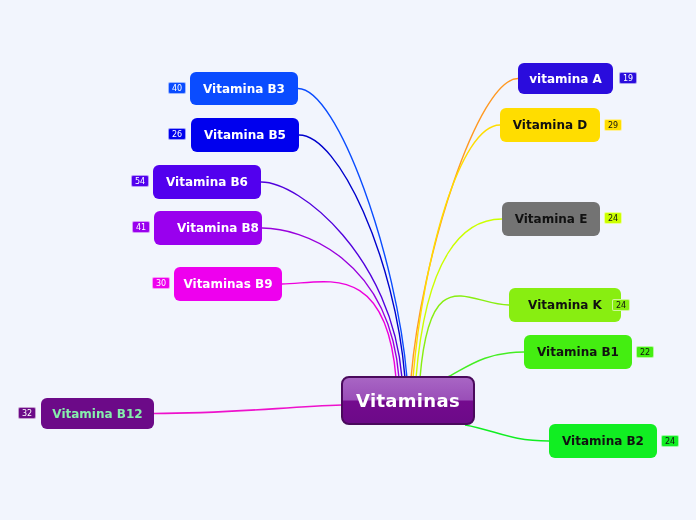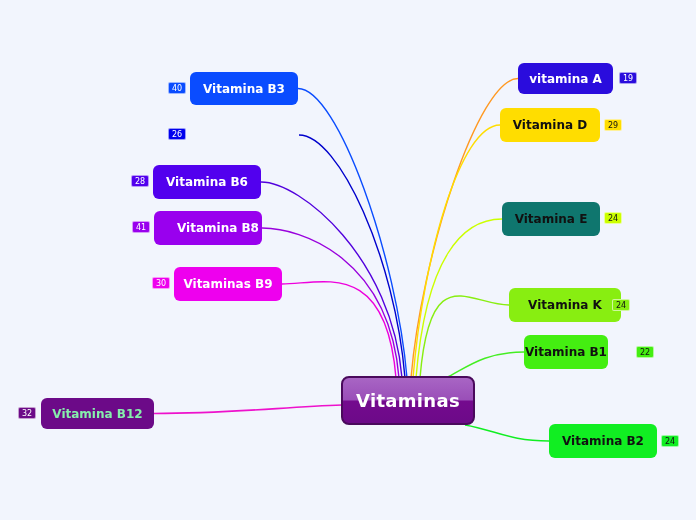--- a/index.html
+++ b/index.html
@@ -63,26 +63,29 @@
       <path d="M 509 305 C 469 305, 430 258, 420 378" fill="none" stroke="#88ee11" stroke-width="1.4"></path>
       <path d="M 524 352 C 484 352, 466 368, 446 378" fill="none" stroke="#44ee22" stroke-width="1.4"></path>
       <path d="M 549 441 C 509 441, 495 430, 465 425" fill="none" stroke="#11ee22" stroke-width="1.4"></path>
     </svg>
 
   <div class="node" id="node-b3" style="left: 190px; top: 72px; width: 108px; height: 33px; background: rgb(10, 76, 255); color: rgb(255, 255, 255);">
     <span>Vitamina B3</span>
   </div>
   <div class="badge" id="badge-b3" style="left: 168px; top: 82px; background: rgb(10, 76, 255); color: rgb(255, 255, 255); border: 1px solid rgba(255, 255, 255, 0.6);">40</div>
 
+  <div class="node" id="node-b5" style="left: 191px; top: 118px; width: 108px; height: 34px; background: rgb(0, 0, 238); color: rgb(255, 255, 255);">
+    <span>Vitamina B5</span>
+  </div>
   <div class="badge" id="badge-b5" style="left: 168px; top: 128px; background: rgb(0, 0, 238); color: rgb(255, 255, 255); border: 1px solid rgba(255, 255, 255, 0.6);">26</div>
 
   <div class="node" id="node-b6" style="left: 153px; top: 165px; width: 108px; height: 34px; background: rgb(82, 0, 238); color: rgb(255, 255, 255);">
     <span>Vitamina B6</span>
   </div>
-  <div class="badge" id="badge-b6" style="left: 131px; top: 175px; background: rgb(82, 0, 238); color: rgb(255, 255, 255); border: 1px solid rgba(255, 255, 255, 0.6);">28</div>
+  <div class="badge" id="badge-b6" style="left: 131px; top: 175px; background: rgb(82, 0, 238); color: rgb(255, 255, 255); border: 1px solid rgba(255, 255, 255, 0.6);">54</div>
 
   <div class="node" id="node-b8" style="left: 154px; top: 211px; width: 108px; height: 34px; background: rgb(153, 0, 238); color: rgb(255, 255, 255); padding-left: 20px;">
     <span>Vitamina B8</span>
   </div>
   <div class="badge" id="badge-b8" style="left: 132px; top: 221px; background: rgb(153, 0, 238); color: rgb(255, 255, 255); border: 1px solid rgba(255, 255, 255, 0.6);">41</div>
 
   <div class="node" id="node-b9" style="left: 174px; top: 267px; width: 108px; height: 34px; background: rgb(238, 0, 238); color: rgb(255, 255, 255);">
     <span>Vitaminas B9</span>
   </div>
   <div class="badge" id="badge-b9" style="left: 152px; top: 277px; background: rgb(238, 0, 238); color: rgb(255, 255, 255); border: 1px solid rgba(255, 255, 255, 0.6);">30</div>
@@ -95,31 +98,31 @@
   <div class="node" id="node-a" style="left: 518px; top: 63px; width: 95px; height: 31px; background: rgb(42, 12, 221); color: rgb(255, 255, 255);">
     <span>vitamina A</span>
   </div>
   <div class="badge" id="badge-a" style="left: 619px; top: 72px; background: rgb(42, 12, 221); color: rgb(255, 255, 255); border: 1px solid rgba(255, 255, 255, 0.6);">19</div>
 
   <div class="node" id="node-d" style="left: 500px; top: 108px; width: 100px; height: 34px; background: rgb(255, 221, 0); color: rgb(17, 17, 17);">
     <span>Vitamina D</span>
   </div>
   <div class="badge" id="badge-d" style="left: 604px; top: 119px; background: rgb(255, 221, 0); color: rgb(17, 17, 17); border: 1px solid rgba(255, 255, 255, 0.6);">29</div>
 
-  <div class="node" id="node-e" style="left: 502px; top: 202px; width: 98px; height: 34px; background: #0f766e; color: rgb(17, 17, 17);">
+  <div class="node" id="node-e" style="left: 502px; top: 202px; width: 98px; height: 34px; background: #737373; color: rgb(17, 17, 17);">
     <span>Vitamina E</span>
   </div>
   <div class="badge" id="badge-e" style="left: 604px; top: 212px; background: rgb(204, 255, 0); color: rgb(17, 17, 17); border: 1px solid rgba(255, 255, 255, 0.6);">24</div>
 
   <div class="node" id="node-k" style="left: 509px; top: 288px; width: 112px; height: 34px; background: rgb(136, 238, 17); color: rgb(17, 17, 17);">
     <span>Vitamina K</span>
   </div>
   <div class="badge" id="badge-k" style="left: 612px; top: 299px; background: rgb(136, 238, 17); color: rgb(17, 17, 17); border: 1px solid rgba(255, 255, 255, 0.6);">24</div>
 
-  <div class="node" id="node-b1" style="left: 524px; top: 335px; width: 84px; height: 34px; background: rgb(68, 238, 17); color: rgb(17, 17, 17);">
+  <div class="node" id="node-b1" style="left: 524px; top: 335px; width: 108px; height: 34px; background: rgb(68, 238, 17); color: rgb(17, 17, 17);">
     <span>Vitamina B1</span>
   </div>
   <div class="badge" id="badge-b1" style="left: 636px; top: 346px; background: rgb(68, 238, 17); color: rgb(17, 17, 17); border: 1px solid rgba(255, 255, 255, 0.6);">22</div>
 
   <div class="node" id="node-b2" style="left: 549px; top: 424px; width: 108px; height: 34px; background: rgb(17, 238, 34); color: rgb(17, 17, 17);">
     <span>Vitamina B2</span>
   </div>
   <div class="badge" id="badge-b2" style="left: 661px; top: 435px; background: rgb(17, 238, 34); color: rgb(17, 17, 17); border: 1px solid rgba(255, 255, 255, 0.6);">24</div>
 
   <div class="root" id="root">

